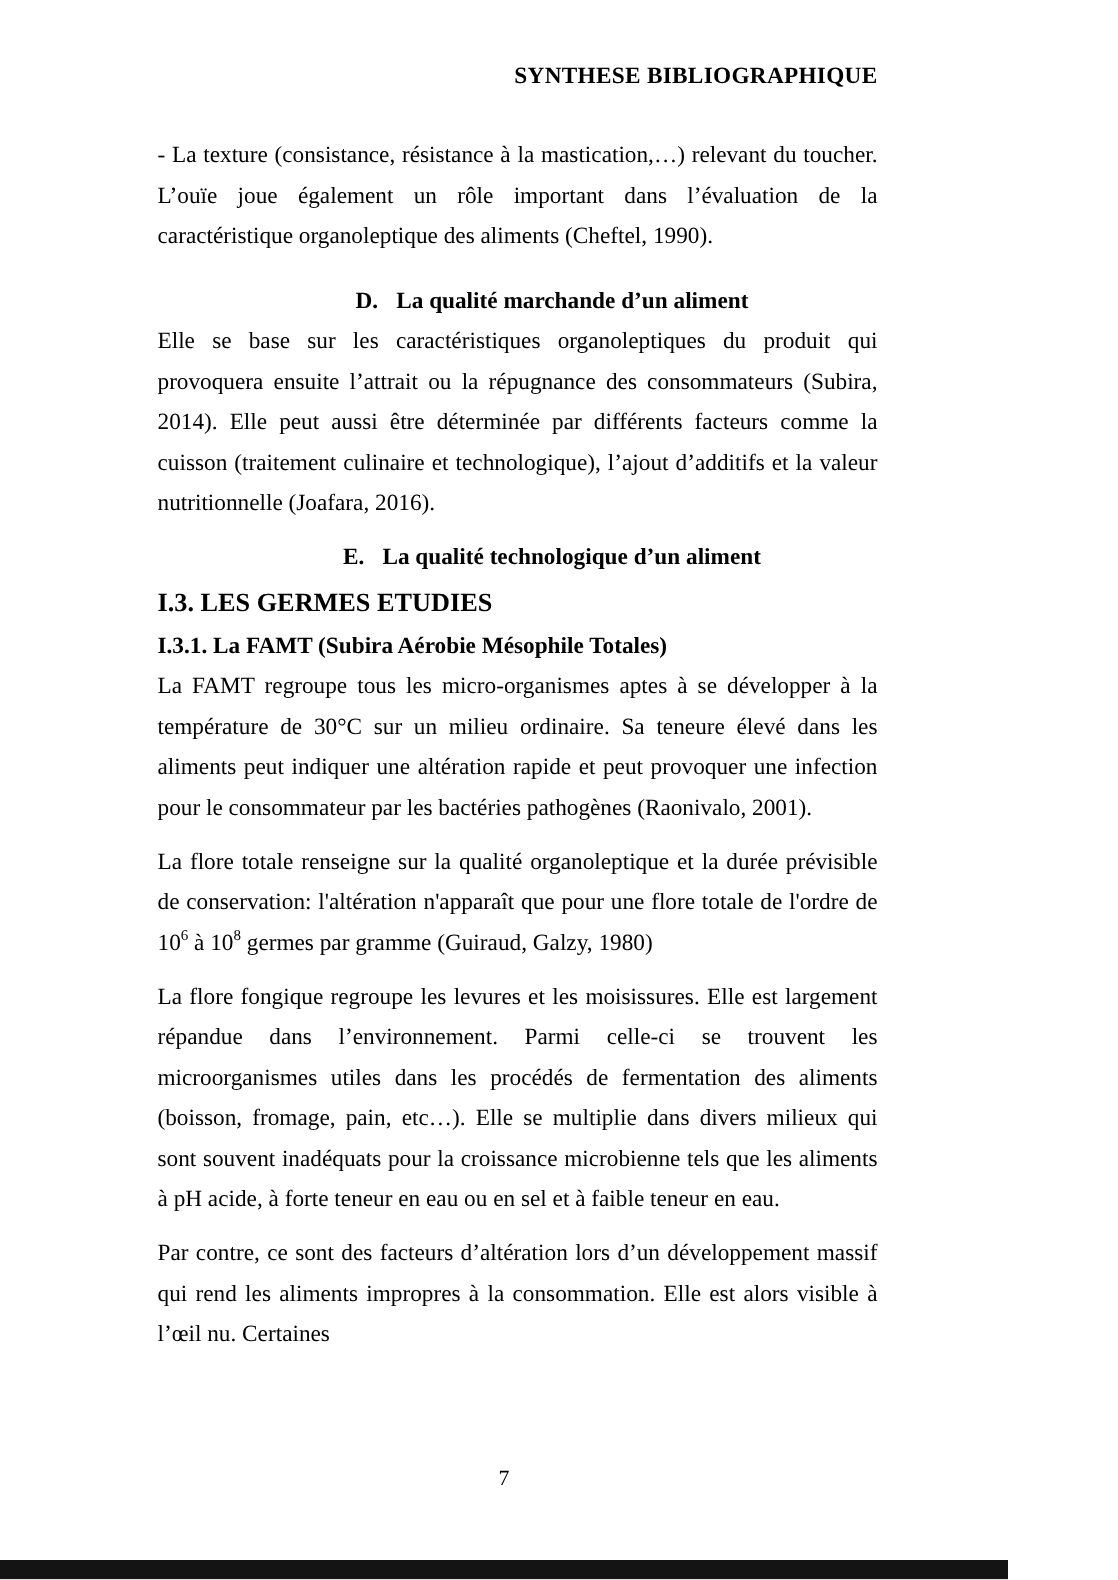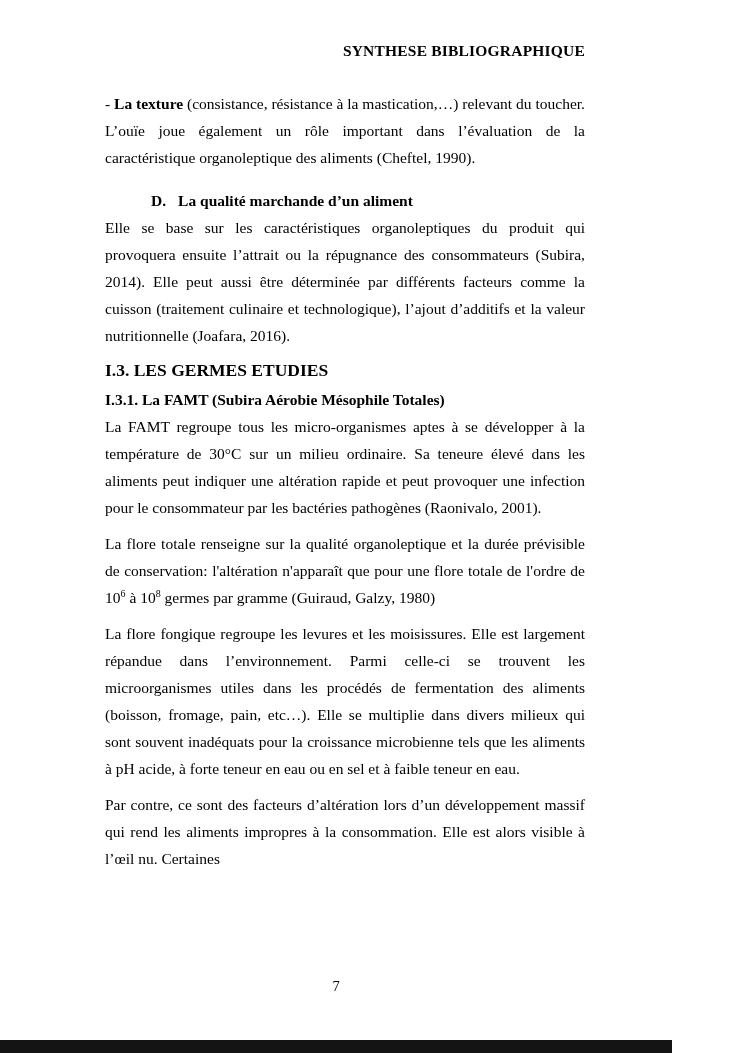--- a/index.html
+++ b/index.html
@@ -30,29 +30,30 @@
   }
   .para {
     font-size: 15.5px;
     line-height: 27px;
     text-align: justify;
     margin: 0 0 9px 0;
   }
   .para.gap-after {
     margin-bottom: 16px;
   }
-  .b { font-weight: bold; }
+  .b { font-weight: normal; }
   .sub-heading {
     font-size: 15.5px;
     font-weight: bold;
     line-height: 27px;
     margin: 0;
   }
   .indented {
     margin-left: 46px;
+    text-align: center;
   }
   .hlabel {
     display: inline-block;
     margin-right: 12px;
   }
   .section-title {
     font-size: 17.5px;
     font-weight: bold;
     line-height: 24px;
     margin: 4px 0 4px 0;
@@ -85,20 +86,21 @@
 <div class="canvas">
   <div class="page">
 
     <div class="running-header">SYNTHESE BIBLIOGRAPHIQUE</div>
 
     <p class="para gap-after"><span>- </span><span class="b">La texture</span><span> (consistance, résistance à la mastication,…) relevant du toucher. L’ouïe joue également un rôle important dans l’évaluation de la caractéristique organoleptique des aliments (Cheftel, 1990).</span></p>
 
     <h3 class="sub-heading indented"><span class="hlabel">D.</span><span>La qualité marchande d’un aliment</span></h3>
     <p class="para">Elle se base sur les caractéristiques organoleptiques du produit qui provoquera ensuite l’attrait ou la répugnance des consommateurs (Subira, 2014). Elle peut aussi être déterminée par différents facteurs comme la cuisson (traitement culinaire et technologique), l’ajout d’additifs et la valeur nutritionnelle (Joafara, 2016).</p>
 
+    <h3 class="sub-heading indented"><span class="hlabel">E.</span><span>La qualité technologique d’un aliment</span></h3>
 
     <h2 class="section-title">I.3. LES GERMES ETUDIES</h2>
 
     <h3 class="sub-heading">I.3.1. La FAMT  (Subira Aérobie Mésophile Totales)</h3>
     <p class="para">La FAMT regroupe tous les micro-organismes aptes à se développer à la température de 30°C sur un milieu ordinaire. Sa teneure élevé dans les aliments peut indiquer une altération rapide et peut provoquer une infection pour le consommateur par les bactéries pathogènes (Raonivalo, 2001).</p>
 
     <p class="para"><span>La flore totale renseigne sur la qualité organoleptique et la durée prévisible de conservation: l'altération n'apparaît que pour une flore totale de l'ordre de 10</span><sup>6</sup><span> à 10</span><sup>8</sup><span> germes par gramme (Guiraud, Galzy, 1980)</span></p>
 
 
     <p class="para">La flore  fongique regroupe les levures et les moisissures. Elle est largement répandue dans l’environnement. Parmi celle-ci se trouvent les microorganismes utiles dans les procédés de fermentation des aliments (boisson, fromage, pain, etc…). Elle se multiplie dans divers milieux qui sont souvent inadéquats pour la croissance microbienne tels que les aliments à pH acide, à forte teneur en eau ou en sel et à faible teneur en eau.</p>

